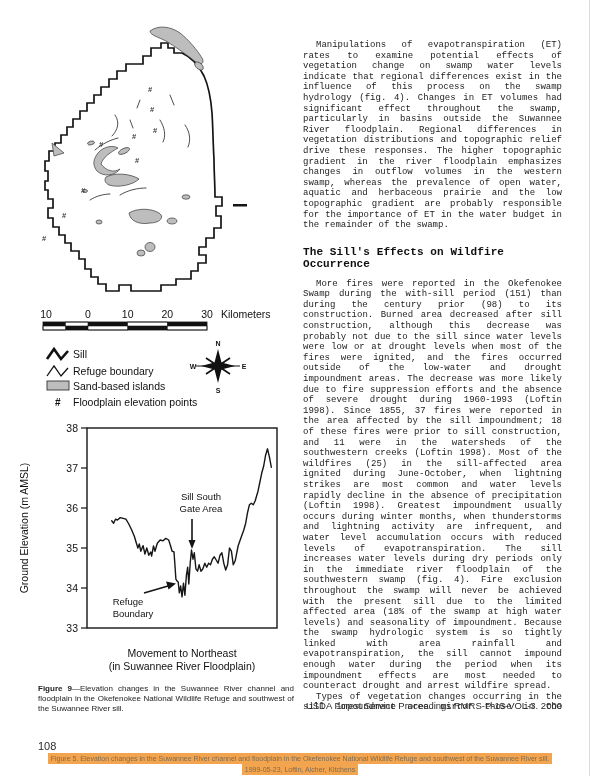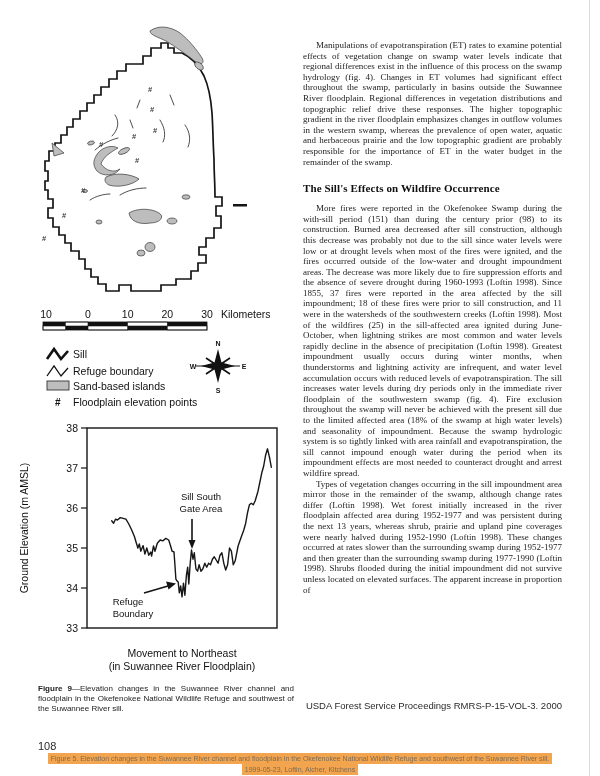--- a/index.html
+++ b/index.html
@@ -30,23 +30,23 @@
   .anno-arrow{stroke:#141414;stroke-width:1.6;}
   .anno-head{fill:#141414;}
 
   
   .fig-caption{position:absolute;left:38px;top:684px;width:256px;
     font:8px/10px "Liberation Sans",sans-serif;color:#222;text-align:justify;}
   .fig-caption b{font-weight:700;}
 
   
   .right-col{position:absolute;left:303px;top:40px;width:259px;height:672px;overflow:hidden;}
-  .para{font-family:Liberation Serif, serif;font-size:9px;line-height:10.6px;
+  .para{font-family:Liberation Mono, monospace;font-size:9px;line-height:10.6px;
         text-align:justify;text-indent:13px;margin:0;color:#1c1c1c;}
-  .heading{font-family:Liberation Serif, serif;font-size:11px;font-weight:700;
+  .heading{font-family:Liberation Mono, monospace;font-size:11px;font-weight:700;
            margin:15px 0 9px 0;color:#0f0f0f;letter-spacing:0.1px;}
 
   
   .page-num{position:absolute;left:38px;top:740px;font-size:11px;color:#2a2a2a;}
   .footer-right{position:absolute;right:38px;top:700px;font-size:9.5px;color:#2a2a2a;}
 
   
   .overlay{position:absolute;left:0;top:753px;width:600px;text-align:center;
            font:7px/11px "Liberation Sans",sans-serif;}
   .overlay .hl{display:inline-block;padding:0 3px;}

